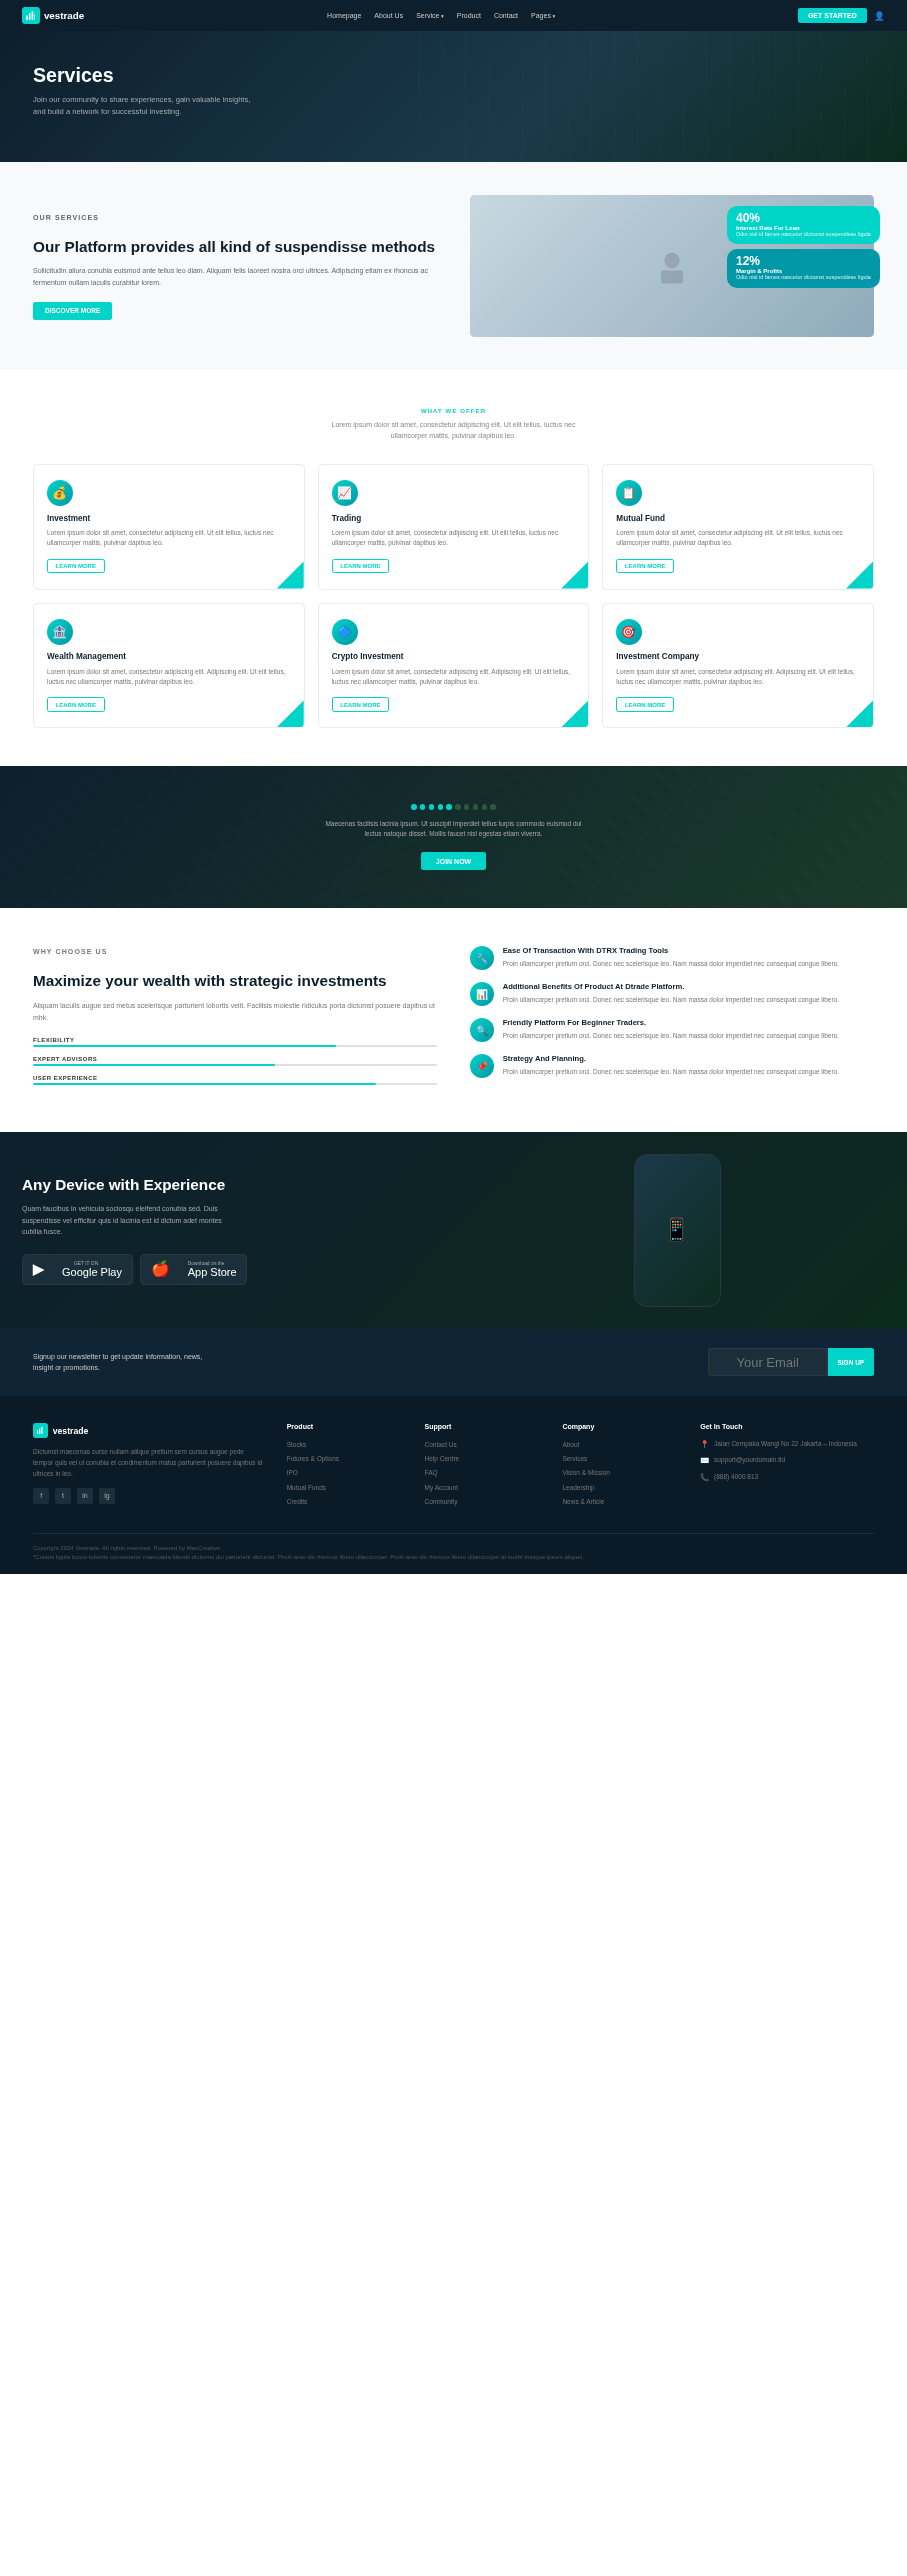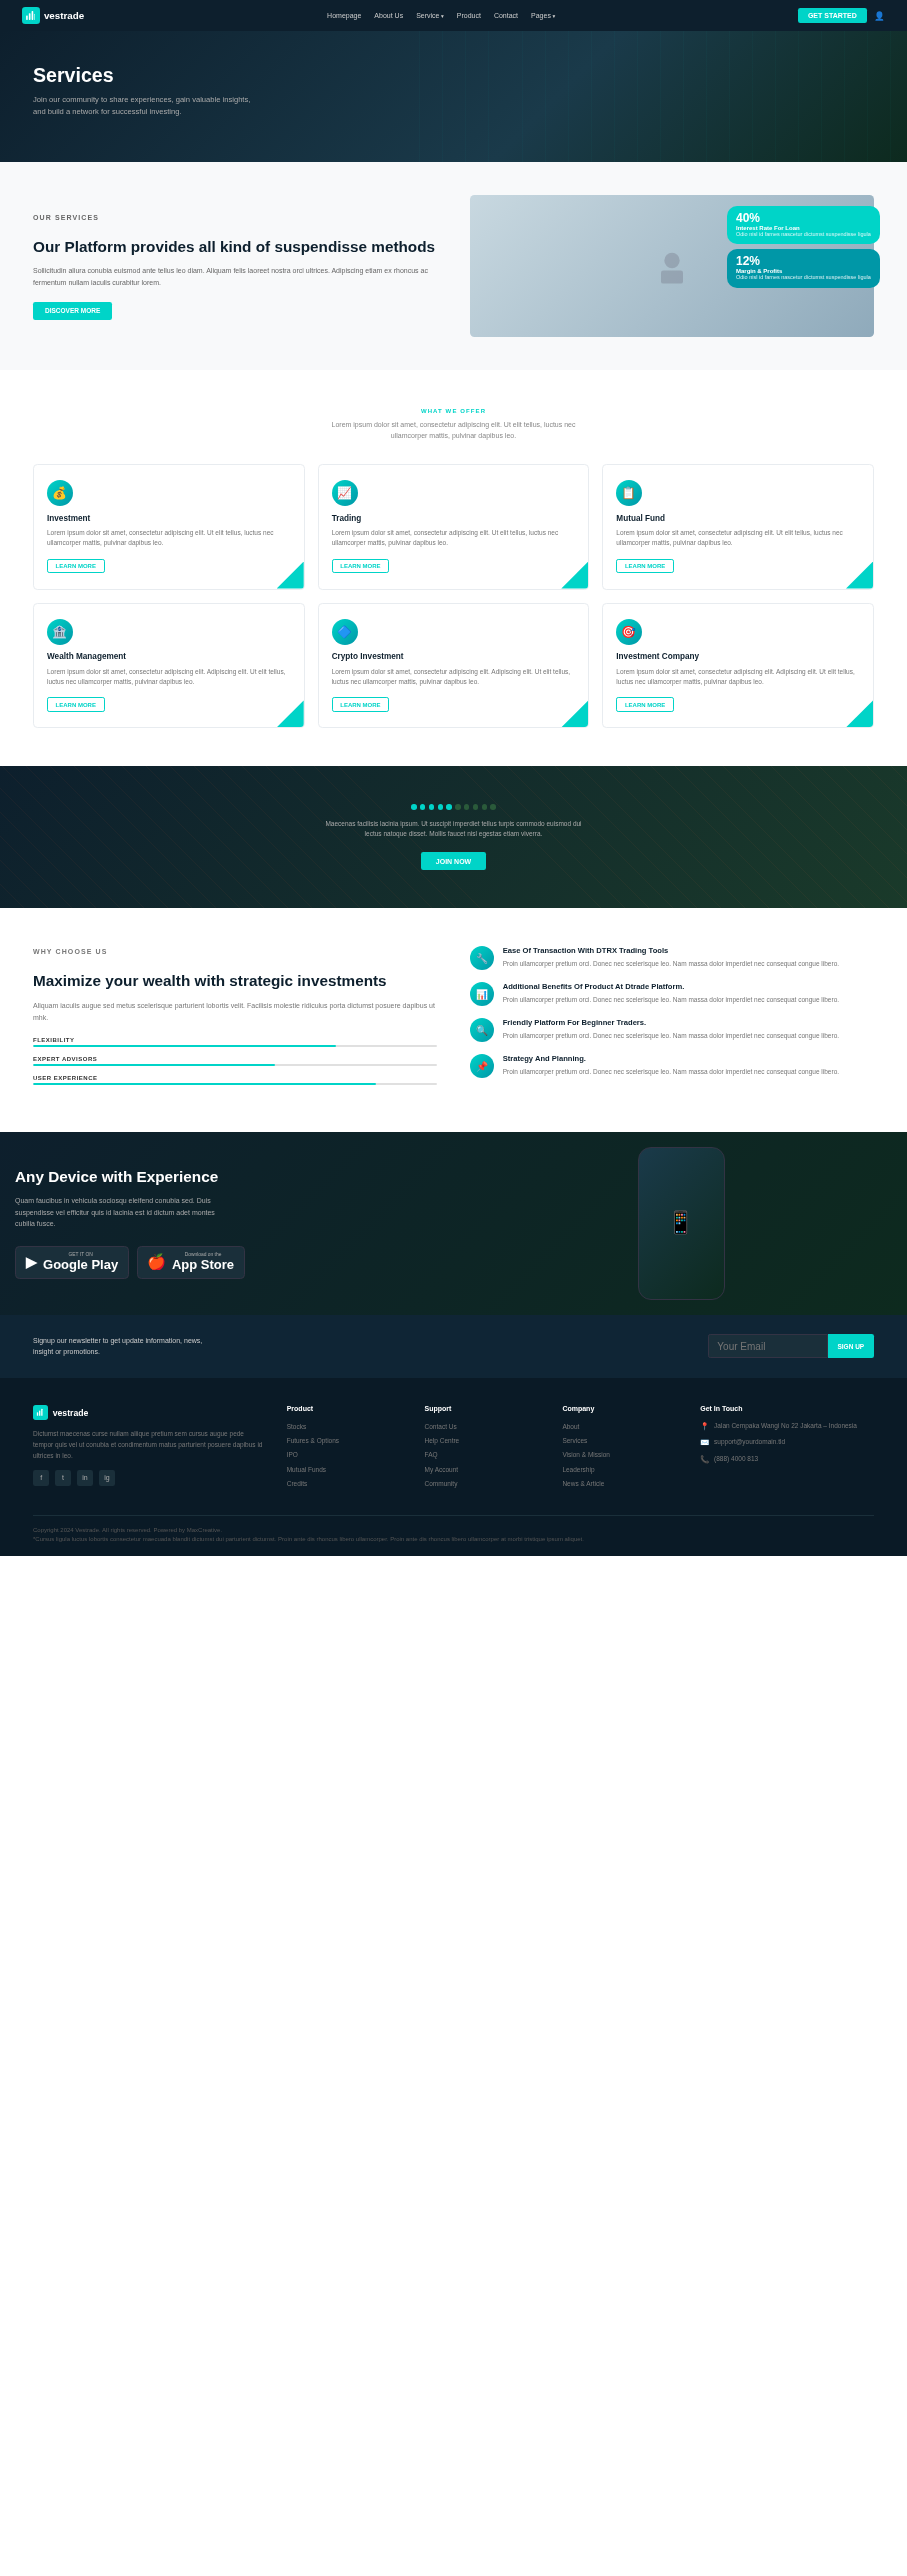--- a/index.html
+++ b/index.html
@@ -170,41 +170,41 @@
       border-radius: 50%;
       display: flex; align-items: center; justify-content: center;
       color: white; font-size: 9.8px;
     }
     .why-feature-text h4 { font-size: 7.6px; font-weight: 700; color: #0d1f2d; margin-bottom: 3.3px; }
     .why-feature-text p { font-size: 6.5px; color: #777; line-height: 1.6; }
 
     
     .app-section {
       background: linear-gradient(135deg, #0d1f2d, #0d2a1e);
-      padding: 15px;
+      padding: 22px;
       display: flex;
       align-items: center;
       gap: 33px;
     }
     .app-text { flex: 1; }
     .app-text h2 { color: white; font-size: 15.3px; font-weight: 700; margin-bottom: 8.7px; }
     .app-text p { color: #aaa; font-size: 7px; line-height: 1.7; margin-bottom: 15.3px; max-width: 218px; }
     .app-buttons { display: flex; gap: 7.6px; }
     .app-btn {
       background: #1a2f3a;
       border: 0.5px solid #334;
       border-radius: 4.4px;
       padding: 5.5px 9.8px;
       display: flex; align-items: center; gap: 5.5px;
       cursor: pointer;
       color: white;
     }
     .app-btn-icon { font-size: 15.3px; }
     .app-btn-label { font-size: 4.9px; color: #aaa; }
-    .app-btn-store { font-size: 13px; font-weight: 700; }
+    .app-btn-store { font-size: 11px; font-weight: 400; margin-left: 12px; }
     .app-image { flex: 1; display: flex; justify-content: center; }
     .phone-placeholder {
       width: 87px; height: 153px;
       background: linear-gradient(135deg, #1a3a4a, #0d2a1e);
       border-radius: 13px;
       border: 1.1px solid #334;
       display: flex; align-items: center; justify-content: center;
       color: #00d4c8; font-size: 22px;
     }
 
@@ -217,24 +217,25 @@
       justify-content: space-between;
       gap: 22px;
     }
     .newsletter p { color: #ccc; font-size: 7px; max-width: 185px; line-height: 1.6; }
     .newsletter-form { display: flex; gap: 0; }
     .newsletter-form input {
       padding: 5.5px 8.7px;
       border: 0.5px solid #334;
       background: #1a2f3a;
       color: white;
-      font-size: 10px;
+      font-size: 13px;
       border-radius: 2.2px 0 0 2.2px;
       outline: none;
       width: 120px;
+      text-align: center;
     }
     .newsletter-form button {
       background: #00d4c8;
       color: white;
       border: none;
       padding: 5.5px 9.8px;
       border-radius: 0 2.2px 2.2px 0;
       font-size: 6.5px;
       font-weight: 700;
       cursor: pointer;

